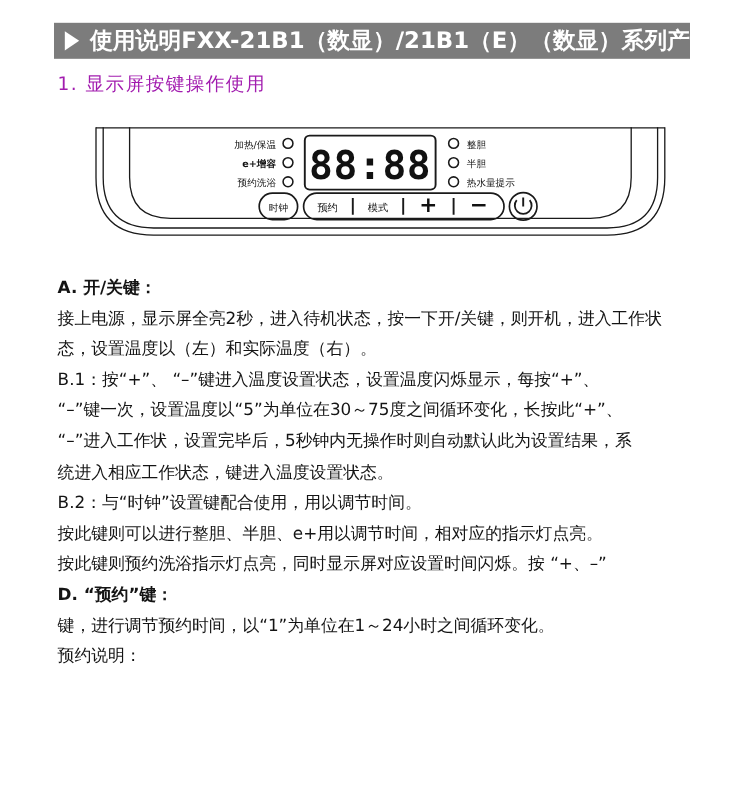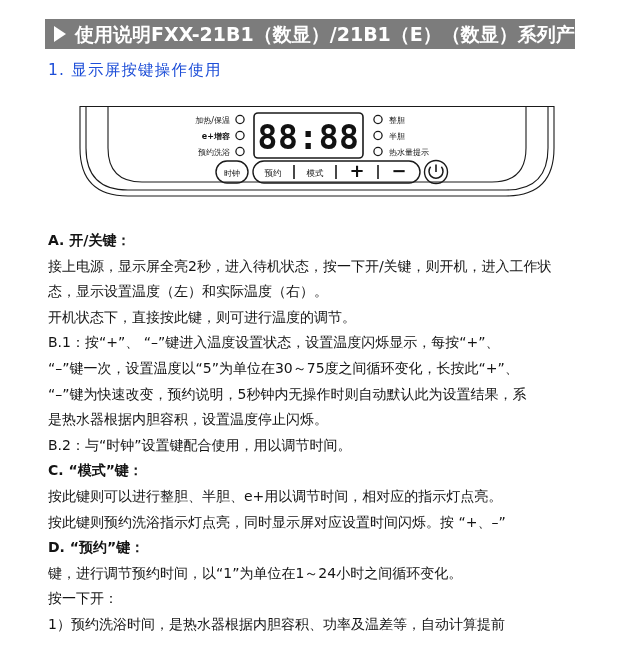--- a/index.html
+++ b/index.html
@@ -41,21 +41,21 @@
     letter-spacing: 0px;
     white-space: nowrap;
     line-height: 1;
   }
 
   
   .subtitle {
     position: absolute;
     left: 48px; top: 60px;
     font-size: 15.5px;
-    color: #1d4ed8;
+    color: #a21caf;
     letter-spacing: 1.2px;
     white-space: nowrap;
   }
 
   
   .device-wrap {
     position: absolute;
     left: 78px; top: 104px;
     width: 478px; height: 96px;
   }
@@ -128,29 +128,26 @@
 
       <circle cx="358" cy="68" r="11.5" fill="none" stroke="#1a1a1a" stroke-width="1.4"></circle>
       <path d="M352.6,62.8 a7,7 0 1 0 10.8,0" fill="none" stroke="#1a1a1a" stroke-width="1.5"></path>
       <line x1="358" y1="60.6" x2="358" y2="68" stroke="#1a1a1a" stroke-width="1.6"></line>
     </svg>
   </div>
 
   <div class="body-text" id="body-text">
       <p class="ln ln-bold">A. 开/关键：</p>
       <p class="ln">接上电源，显示屏全亮2秒，进入待机状态，按一下开/关键，则开机，进入工作状</p>
-      <p class="ln">态，显示设置温度（左）和实际温度（右）。</p>
-      <p class="ln">开机状态下，直接按此键，则可进行温度的调节。</p>
+      <p class="ln">态，设置温度以（左）和实际温度（右）。</p>
       <p class="ln">B.1：按“+”、 “–”键进入温度设置状态，设置温度闪烁显示，每按“+”、</p>
       <p class="ln ln-ind">“–”键一次，设置温度以“5”为单位在30～75度之间循环变化，长按此“+”、</p>
-      <p class="ln ln-ind">“–”键为快速改变，预约说明，5秒钟内无操作时则自动默认此为设置结果，系</p>
-      <p class="ln">是热水器根据内胆容积，设置温度停止闪烁。</p>
+      <p class="ln ln-ind">“–”进入工作状，设置完毕后，5秒钟内无操作时则自动默认此为设置结果，系</p>
+      <p class="ln">统进入相应工作状态，键进入温度设置状态。</p>
       <p class="ln">B.2：与“时钟”设置键配合使用，用以调节时间。</p>
-      <p class="ln ln-bold">C. “模式”键：</p>
       <p class="ln">按此键则可以进行整胆、半胆、e+用以调节时间，相对应的指示灯点亮。</p>
       <p class="ln">按此键则预约洗浴指示灯点亮，同时显示屏对应设置时间闪烁。按 “+、–”</p>
       <p class="ln ln-bold">D. “预约”键：</p>
       <p class="ln">键，进行调节预约时间，以“1”为单位在1～24小时之间循环变化。</p>
-      <p class="ln">按一下开：</p>
-      <p class="ln ln-ind2">1）预约洗浴时间，是热水器根据内胆容积、功率及温差等，自动计算提前</p>
+      <p class="ln">预约说明：</p>
     </div>
 
 </div>
 
 </body></html>

